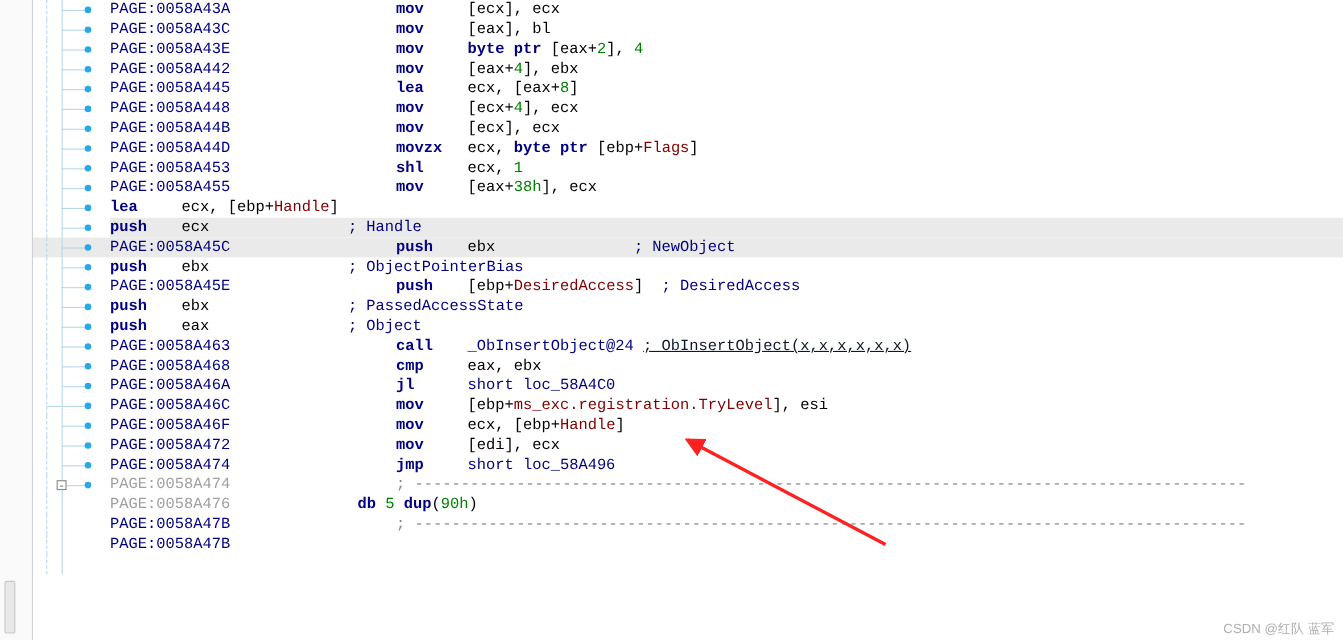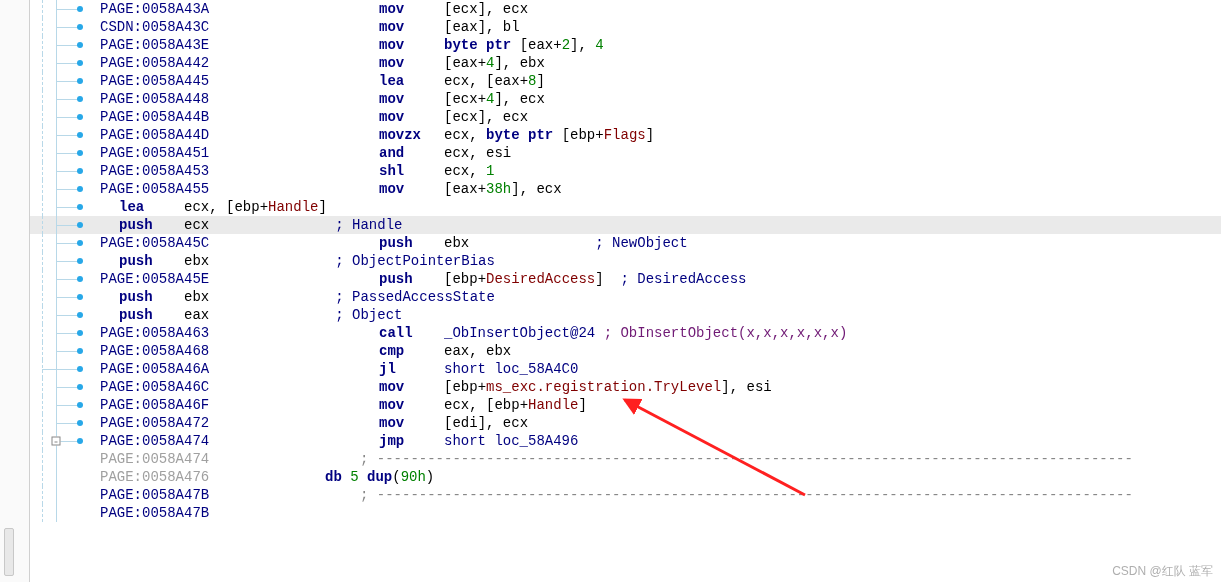--- a/index.html
+++ b/index.html
@@ -16,27 +16,27 @@
   .vline { position: absolute; background: #b8d8e8; width: 1px; top: 0; bottom: 0; }
   .vline-dash { position: absolute; border-left: 1px dashed #b8d8e8; top: 0; bottom: 0; width: 0; }
   .hline { position: absolute; height: 1px; background: #b8d8e8; }
   .dot { position: absolute; width: 6px; height: 6px; border-radius: 50%; background: #28a8e8; transform: translate(-50%, -50%); top: 50%; }
   .box { position: absolute; width: 9px; height: 9px; border: 1px solid #888; background: #fff; transform: translate(-50%, -50%); top: 50%; }
   .box::before, .box::after { content: ""; position: absolute; background: #888; }
   .box::before { left: 2px; right: 2px; top: 4px; height: 1px; } 
 
   .addr { color: #000080; }
   .addr.gray { color: #a0a0a0; }
-  .mnemonic { color: #000080; font-weight: bold; margin-left: 19px; }
+  .mnemonic { color: #000080; font-weight: bold; }
   .reg, .tok-default { color: #000000; }
   .keyword { color: #000080; font-weight: bold; }
   .number { color: #008000; }
   .symbol { color: #800000; }
   .funcname { color: #000080; }
-  .comment { color: #701a75; }
+  .comment { color: #0f172a; text-decoration: underline; }
   .comment-kw { color: #000080; font-style: normal; }
   .sep { color: #888888; }
   .col-mnemonic { display: inline-block; min-width: 65px; }
   .col-addr { display: inline-block; min-width: 260px; }
 
   .arrow { position: absolute; z-index: 5; pointer-events: none; }
 
   .watermark { position: absolute; right: 8px; bottom: 2px; font-family: Arial, sans-serif; font-size: 12px; color: rgba(120,120,120,0.6); }
 
   .scroll-stub { position: absolute; left: 4px; bottom: 6px; width: 10px; height: 48px; background: #e8e8e8; border: 1px solid #c8c8c8; border-radius: 2px; }
@@ -213,28 +213,27 @@
         <div class="vline" style="left: 26px;"></div>
         <div class="vline-dash" style="left: 12px;"></div>
       </div>
       <div class="fold-cell">
         <div class="vline" style="left: 26px;"></div>
         <div class="vline-dash" style="left: 12px;"></div>
       </div>
     </div>
   <div class="code-area" id="code-area">
       <div class="row"><span class="col-addr addr">PAGE:0058A43A</span><span class="col-mnemonic mnemonic">mov</span><span><span class="tok-default">[</span><span class="tok-default">ecx</span><span class="tok-default">], </span><span class="tok-default">ecx</span></span></div>
-      <div class="row"><span class="col-addr addr">CSDN:0058A43C</span><span class="col-mnemonic mnemonic">mov</span><span><span class="tok-default">[</span><span class="tok-default">eax</span><span class="tok-default">], </span><span class="tok-default">bl</span></span></div>
+      <div class="row"><span class="col-addr addr">PAGE:0058A43C</span><span class="col-mnemonic mnemonic">mov</span><span><span class="tok-default">[</span><span class="tok-default">eax</span><span class="tok-default">], </span><span class="tok-default">bl</span></span></div>
       <div class="row"><span class="col-addr addr">PAGE:0058A43E</span><span class="col-mnemonic mnemonic">mov</span><span><span class="keyword">byte ptr </span><span class="tok-default">[</span><span class="tok-default">eax</span><span class="tok-default">+</span><span class="number">2</span><span class="tok-default">], </span><span class="number">4</span></span></div>
       <div class="row"><span class="col-addr addr">PAGE:0058A442</span><span class="col-mnemonic mnemonic">mov</span><span><span class="tok-default">[</span><span class="tok-default">eax</span><span class="tok-default">+</span><span class="number">4</span><span class="tok-default">], </span><span class="tok-default">ebx</span></span></div>
       <div class="row"><span class="col-addr addr">PAGE:0058A445</span><span class="col-mnemonic mnemonic">lea</span><span><span class="tok-default">ecx</span><span class="tok-default">, [</span><span class="tok-default">eax</span><span class="tok-default">+</span><span class="number">8</span><span class="tok-default">]</span></span></div>
       <div class="row"><span class="col-addr addr">PAGE:0058A448</span><span class="col-mnemonic mnemonic">mov</span><span><span class="tok-default">[</span><span class="tok-default">ecx</span><span class="tok-default">+</span><span class="number">4</span><span class="tok-default">], </span><span class="tok-default">ecx</span></span></div>
       <div class="row"><span class="col-addr addr">PAGE:0058A44B</span><span class="col-mnemonic mnemonic">mov</span><span><span class="tok-default">[</span><span class="tok-default">ecx</span><span class="tok-default">], </span><span class="tok-default">ecx</span></span></div>
       <div class="row"><span class="col-addr addr">PAGE:0058A44D</span><span class="col-mnemonic mnemonic">movzx</span><span><span class="tok-default">ecx</span><span class="tok-default">, </span><span class="keyword">byte ptr </span><span class="tok-default">[</span><span class="tok-default">ebp</span><span class="tok-default">+</span><span class="symbol">Flags</span><span class="tok-default">]</span></span></div>
-      <div class="row"><span class="col-addr addr">PAGE:0058A451</span><span class="col-mnemonic mnemonic">and</span><span><span class="tok-default">ecx</span><span class="tok-default">, </span><span class="tok-default">esi</span></span></div>
       <div class="row"><span class="col-addr addr">PAGE:0058A453</span><span class="col-mnemonic mnemonic">shl</span><span><span class="tok-default">ecx</span><span class="tok-default">, </span><span class="number">1</span></span></div>
       <div class="row"><span class="col-addr addr">PAGE:0058A455</span><span class="col-mnemonic mnemonic">mov</span><span><span class="tok-default">[</span><span class="tok-default">eax</span><span class="tok-default">+</span><span class="number">38h</span><span class="tok-default">], </span><span class="tok-default">ecx</span></span></div>
       <div class="row"><span class="col-mnemonic mnemonic">lea</span><span><span class="tok-default">ecx</span><span class="tok-default">, [</span><span class="tok-default">ebp</span><span class="tok-default">+</span><span class="symbol">Handle</span><span class="tok-default">]</span></span></div>
       <div class="row highlight"><span class="col-mnemonic mnemonic">push</span><span><span class="tok-default">ecx</span></span><span>               </span><span class="comment-kw">; Handle</span></div>
       <div class="row"><span class="col-addr addr">PAGE:0058A45C</span><span class="col-mnemonic mnemonic">push</span><span><span class="tok-default">ebx</span></span><span>               </span><span class="comment-kw">; NewObject</span></div>
       <div class="row"><span class="col-mnemonic mnemonic">push</span><span><span class="tok-default">ebx</span></span><span>               </span><span class="comment-kw">; ObjectPointerBias</span></div>
       <div class="row"><span class="col-addr addr">PAGE:0058A45E</span><span class="col-mnemonic mnemonic">push</span><span><span class="tok-default">[</span><span class="tok-default">ebp</span><span class="tok-default">+</span><span class="symbol">DesiredAccess</span><span class="tok-default">] </span></span><span> </span><span class="comment-kw">; DesiredAccess</span></div>
       <div class="row"><span class="col-mnemonic mnemonic">push</span><span><span class="tok-default">ebx</span></span><span>               </span><span class="comment-kw">; PassedAccessState</span></div>
       <div class="row"><span class="col-mnemonic mnemonic">push</span><span><span class="tok-default">eax</span></span><span>               </span><span class="comment-kw">; Object</span></div>
       <div class="row"><span class="col-addr addr">PAGE:0058A463</span><span class="col-mnemonic mnemonic">call</span><span><span class="funcname">_ObInsertObject@24</span></span><span> </span><span class="comment">; ObInsertObject(x,x,x,x,x,x)</span></div>

